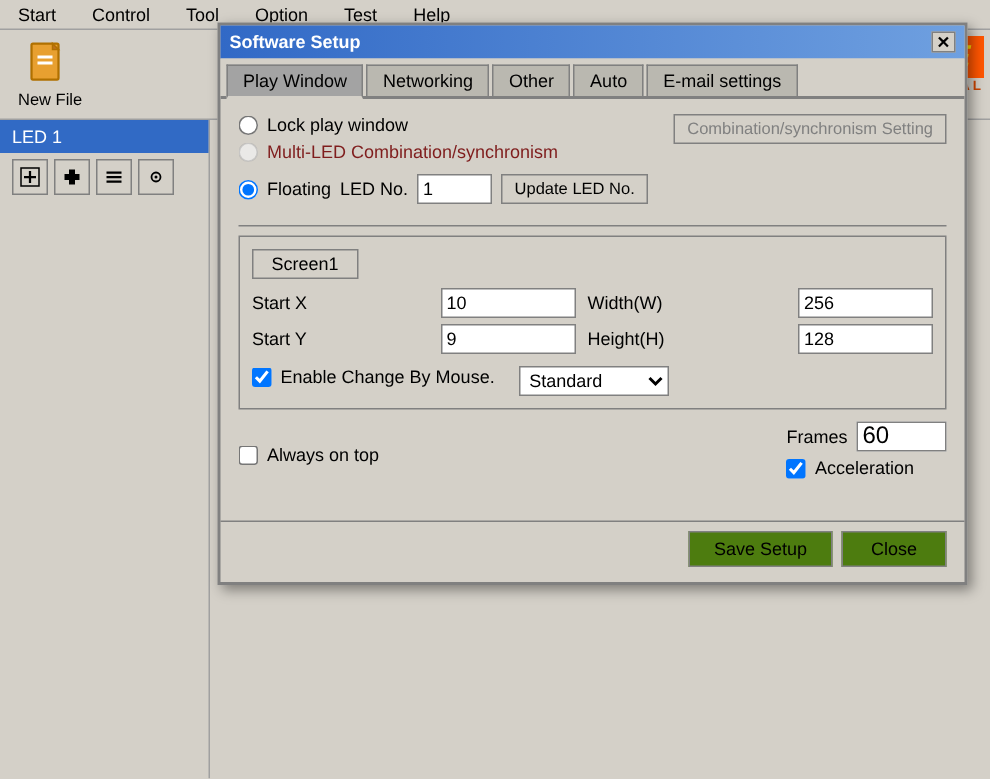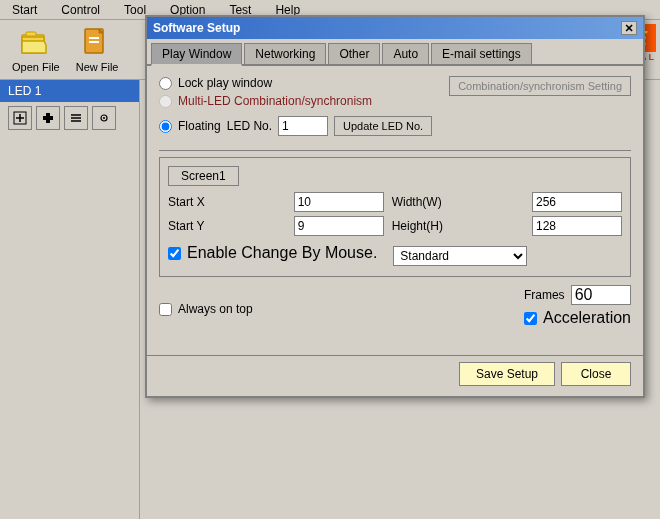--- a/index.html
+++ b/index.html
@@ -292,30 +292,30 @@
     }
 
     
     .checkbox-row {
       display: flex;
       align-items: center;
       gap: 6px;
       margin-bottom: 6px;
     }
     .checkbox-row input[type="checkbox"] { cursor: pointer; }
-    .checkbox-row label { font-size: 16px; cursor: pointer; }
+    .checkbox-row label { font-size: 12px; cursor: pointer; }
 
     
     .dropdown-select {
       height: 20px;
       border: 1px solid #808080;
       background: white;
       font-size: 12px;
       padding: 0 2px;
-      width: 134px;
+      width: 100px;
       cursor: pointer;
     }
 
     
     .bottom-section {
       display: flex;
       align-items: center;
       justify-content: space-between;
       margin-bottom: 8px;
     }
@@ -351,21 +351,21 @@
       display: flex;
       justify-content: flex-end;
       gap: 6px;
       padding: 6px 12px 10px 12px;
       border-top: 1px solid #808080;
       margin-top: 4px;
     }
     .footer-btn {
       padding: 4px 16px;
       font-size: 12px;
-      background: #fef9c3;
+      background: #4d7c0f;
       border: 1px solid #808080;
       cursor: pointer;
       min-width: 70px;
     }
 
     
     .logo-area {
       position: absolute;
       top: 22px;
       right: 0;
@@ -381,29 +381,20 @@
 <div class="menu-bar">
   <span class="menu-item">Start</span>
   <span class="menu-item">Control</span>
   <span class="menu-item">Tool</span>
   <span class="menu-item">Option</span>
   <span class="menu-item">Test</span>
   <span class="menu-item">Help</span>
 </div>
 
 <div class="toolbar">
-  <div class="toolbar-btn">
-    <svg class="toolbar-icon" viewBox="0 0 32 32">
-      <rect x="2" y="8" width="22" height="18" rx="1" fill="#f5d24b" stroke="#c8a000" stroke-width="1.5"></rect>
-      <rect x="2" y="10" width="22" height="16" rx="1" fill="#f5d24b" stroke="#c8a000" stroke-width="1.5"></rect>
-      <polygon points="2,14 24,14 26,18 26,26 2,26" fill="#f5e87a" stroke="#c8a000" stroke-width="1.5"></polygon>
-      <rect x="6" y="5" width="10" height="4" rx="1" fill="#f5d24b" stroke="#c8a000" stroke-width="1"></rect>
-    </svg>
-    <span class="toolbar-label">Open File</span>
-  </div>
   <div class="toolbar-btn">
     <svg class="toolbar-icon" viewBox="0 0 32 32">
       <rect x="4" y="2" width="18" height="24" rx="1" fill="#e8a030" stroke="#b07000" stroke-width="1.5"></rect>
       <polygon points="18,2 22,6 18,6" fill="#c07020" stroke="#b07000" stroke-width="1"></polygon>
       <rect x="8" y="10" width="10" height="2" fill="white"></rect>
       <rect x="8" y="14" width="10" height="2" fill="white"></rect>
     </svg>
     <span class="toolbar-label">New File</span>
   </div>
 </div>

